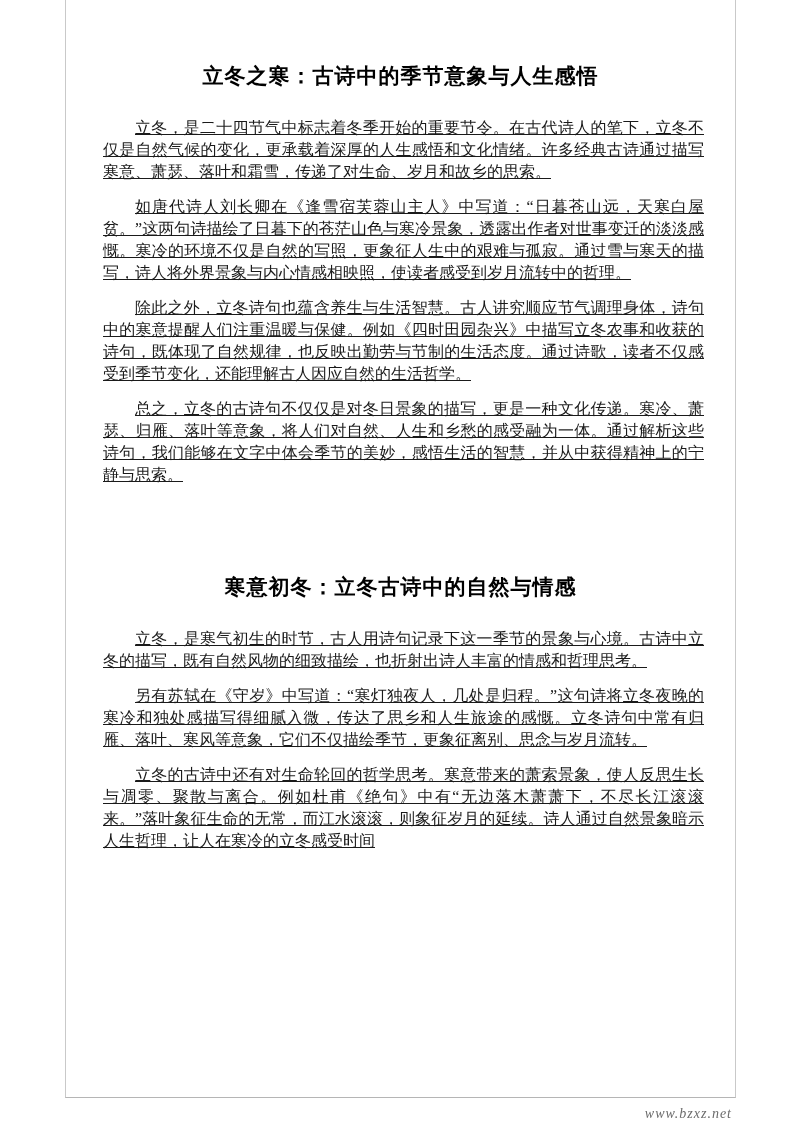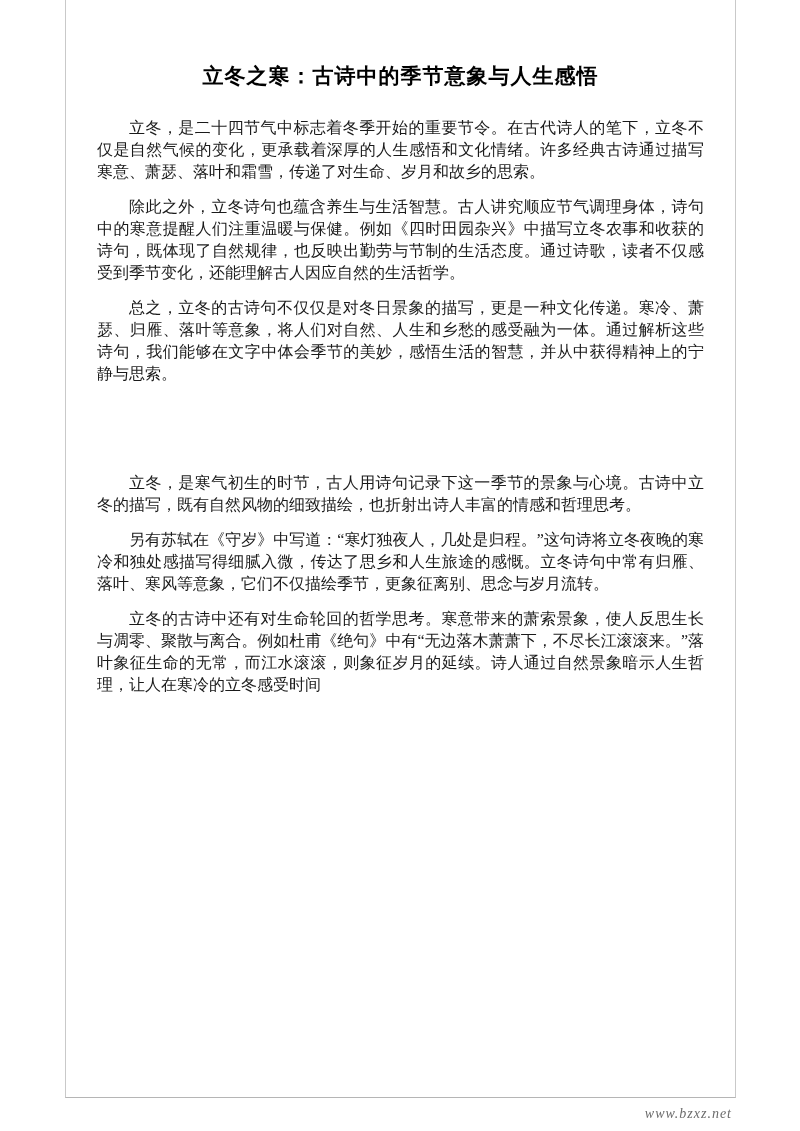--- a/index.html
+++ b/index.html
@@ -42,21 +42,22 @@
     margin: 0 0 27px 0;
     letter-spacing: 1px;
     color: #000000;
   }
   p.body-paragraph {
     font-size: 16px;
     line-height: 22px;
     text-align: justify;
     text-justify: inter-ideograph;
     text-indent: 2em;
-    margin: 0 0 13px 0;
+    margin: 0 0 13px 6px;
+    text-decoration: underline;
   }
   p.no-indent {
     text-indent: 0;
   }
   .article-gap {
     height: 74px;
   }
   .footer-url {
     position: absolute;
     right: 34px;
@@ -72,27 +73,29 @@
 <body>
 
 <div class="page">
   <div class="scan-frame"></div>
 
   <div class="content">
 
     <article>
       <h1 class="article-title">立冬之寒：古诗中的季节意象与人生感悟</h1>
       <p class="body-paragraph">立冬，是二十四节气中标志着冬季开始的重要节令。在古代诗人的笔下，立冬不仅是自然气候的变化，更承载着深厚的人生感悟和文化情绪。许多经典古诗通过描写寒意、萧瑟、落叶和霜雪，传递了对生命、岁月和故乡的思索。</p>
+      <p class="body-paragraph">如唐代诗人刘长卿在《逢雪宿芙蓉山主人》中写道：“日暮苍山远，天寒白屋贫。”这两句诗描绘了日暮下的苍茫山色与寒冷景象，透露出作者对世事变迁的淡淡感慨。寒冷的环境不仅是自然的写照，更象征人生中的艰难与孤寂。通过雪与寒天的描写，诗人将外界景象与内心情感相映照，使读者感受到岁月流转中的哲理。</p>
       <p class="body-paragraph">除此之外，立冬诗句也蕴含养生与生活智慧。古人讲究顺应节气调理身体，诗句中的寒意提醒人们注重温暖与保健。例如《四时田园杂兴》中描写立冬农事和收获的诗句，既体现了自然规律，也反映出勤劳与节制的生活态度。通过诗歌，读者不仅感受到季节变化，还能理解古人因应自然的生活哲学。</p>
       <p class="body-paragraph">总之，立冬的古诗句不仅仅是对冬日景象的描写，更是一种文化传递。寒冷、萧瑟、归雁、落叶等意象，将人们对自然、人生和乡愁的感受融为一体。通过解析这些诗句，我们能够在文字中体会季节的美妙，感悟生活的智慧，并从中获得精神上的宁静与思索。</p>
     </article>
 
     <div class="article-gap"></div>
 
     <article>
+      <h1 class="article-title">寒意初冬：立冬古诗中的自然与情感</h1>
       <p class="body-paragraph">立冬，是寒气初生的时节，古人用诗句记录下这一季节的景象与心境。古诗中立冬的描写，既有自然风物的细致描绘，也折射出诗人丰富的情感和哲理思考。</p>
       <p class="body-paragraph">另有苏轼在《守岁》中写道：“寒灯独夜人，几处是归程。”这句诗将立冬夜晚的寒冷和独处感描写得细腻入微，传达了思乡和人生旅途的感慨。立冬诗句中常有归雁、落叶、寒风等意象，它们不仅描绘季节，更象征离别、思念与岁月流转。</p>
       <p class="body-paragraph">立冬的古诗中还有对生命轮回的哲学思考。寒意带来的萧索景象，使人反思生长与凋零、聚散与离合。例如杜甫《绝句》中有“无边落木萧萧下，不尽长江滚滚来。”落叶象征生命的无常，而江水滚滚，则象征岁月的延续。诗人通过自然景象暗示人生哲理，让人在寒冷的立冬感受时间</p>
     </article>
 
   </div>
 
   <div class="footer-url">www.bzxz.net</div>
 </div>
 

